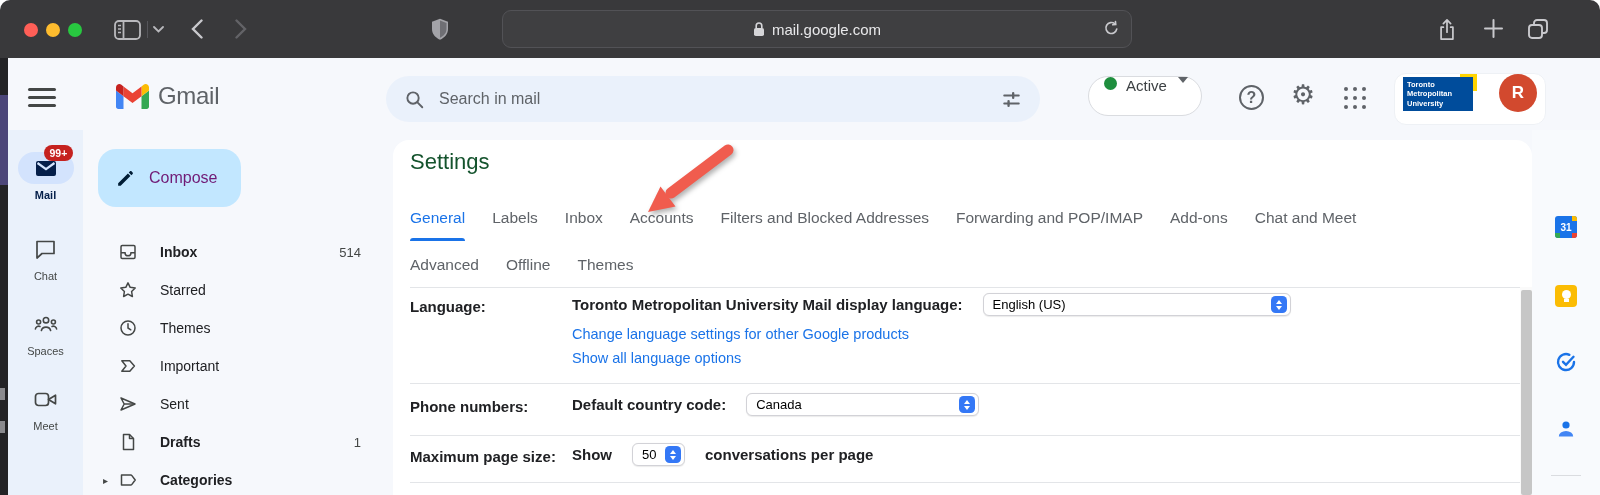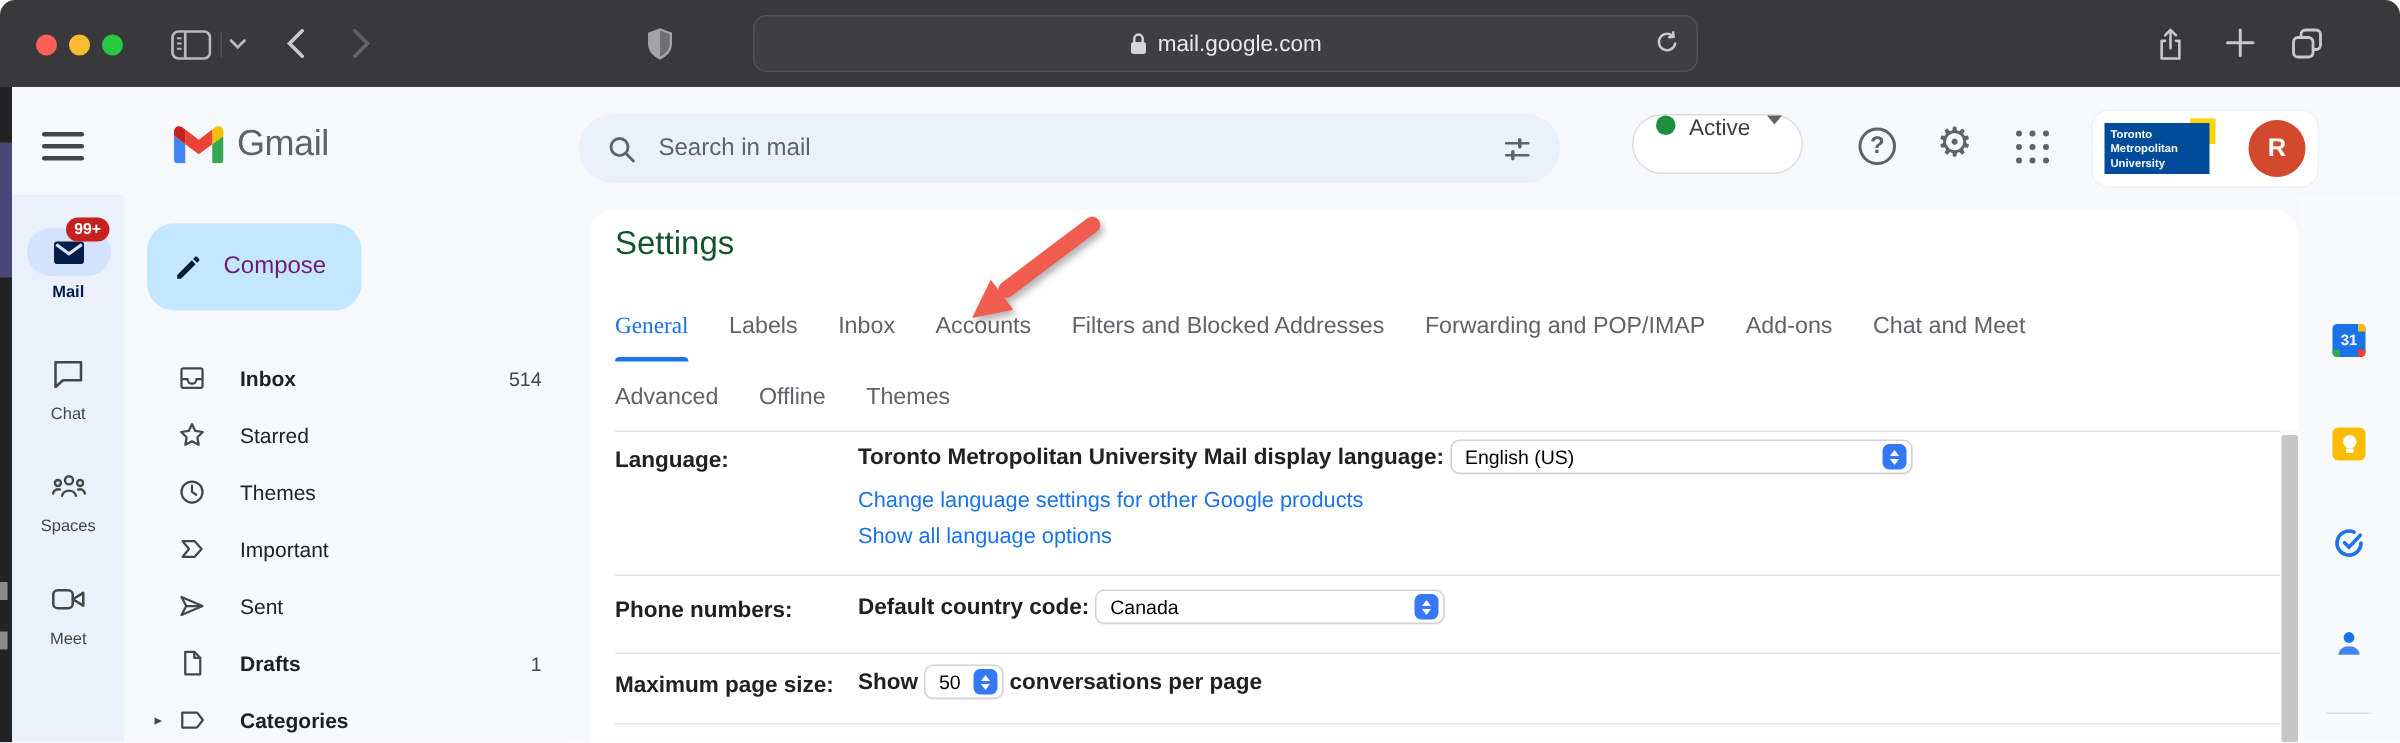--- a/index.html
+++ b/index.html
@@ -31,21 +31,21 @@
   .searchbar input { flex:1; border:none; outline:none; background:transparent; font-size:16px; color:#202124; font-family:inherit; }
   .searchbar input::placeholder { color:#5f6368; opacity:1; }
   .active-pill { position:absolute; left:1088px; top:18px; height:40px; padding:0 13px 16px 15px; background:#fff; border:1px solid #dadce0; border-radius:20px; display:flex; align-items:flex-start; gap:9px; cursor:pointer; }
   .active-pill .dot { width:13px; height:13px; border-radius:50%; background:#1e8e3e; }
   .active-pill .lbl { font-size:15px; color:#3c4043; }
   .caret { width:0; height:0; border-left:5px solid transparent; border-right:5px solid transparent; border-top:6px solid #5f6368; margin-left:2px; }
   .help-ic { position:absolute; left:1239px; top:27px; width:25px; height:25px; border:2px solid #5f6368; border-radius:50%; color:#5f6368; font-size:16px; font-weight:bold; display:flex; align-items:center; justify-content:center; cursor:pointer; }
   .gear-ic { position:absolute; left:1291px; top:24px; font-size:27px; color:#5f6368; line-height:1; cursor:pointer; }
   .grid-ic { position:absolute; left:1344px; top:29px; display:grid; grid-template-columns:repeat(3,4px); grid-template-rows:repeat(3,4px); gap:5px; cursor:pointer; }
   .grid-ic span { width:4px; height:4px; border-radius:50%; background:#5f6368; }
-  .acct-chip { position:absolute; left:1394px; top:15px; width:152px; height:52px; background:#fff; border-radius:12px; border:1px solid #eef1f5; display:flex; align-items:center; padding:0 8px; justify-content:space-between; cursor:pointer; }
+  .acct-chip { position:absolute; left:1394px; top:15px; width:152px; height:52px; background:#fff; border-radius:12px; border:1px solid #eef1f5; display:flex; align-items:flex-start; padding:0 8px; justify-content:space-between; cursor:pointer; }
   .tmu { position:relative; width:76px; height:40px; }
   .tmu .gold { position:absolute; right:2px; top:0; width:17px; height:17px; background:#ffd400; }
   .tmu .blue { position:absolute; left:0; top:3px; width:70px; height:34px; background:#004c9b; color:#fff; font-size:7.5px; font-weight:bold; line-height:1.25; padding:3px 0 0 4px; }
   .avatar { width:38px; height:38px; border-radius:50%; background:#d2492e; color:#fff; font-size:17px; font-weight:bold; display:flex; align-items:center; justify-content:center; }
 
   
   .left-rail { position:absolute; left:8px; top:72px; width:75px; height:365px; background:#eaf1fb; }
   .rail-item { position:absolute; left:0; width:75px; display:flex; flex-direction:column; align-items:center; gap:5px; cursor:pointer; }
   .rail-pill { position:relative; width:56px; height:32px; border-radius:16px; display:flex; align-items:center; justify-content:center; }
   .rail-pill.active { background:#d3e3fd; }
@@ -62,25 +62,25 @@
   .nav-item .nlabel.bold { font-weight:bold; }
   .nav-item .ncount { font-size:13px; color:#444746; text-align:right; }
   .expander { position:absolute; left:20px; font-size:10px; color:#444746; }
 
   
   .content { position:absolute; left:393px; top:82px; width:1139px; height:355px; background:#fff; border-radius:16px 16px 0 0; }
   .ctitle { position:absolute; left:17px; top:9px; font-size:22px; color:#14532d; }
   .tabs1 { position:absolute; left:17px; top:66px; display:flex; gap:27px; }
   .tabs2 { position:absolute; left:17px; top:113px; display:flex; gap:27px; }
   .tab { position:relative; font-size:15.5px; color:#5f6368; height:24px; line-height:24px; cursor:pointer; white-space:nowrap; }
-  .tab.active { color:#1a73e8; font-weight:500;font-family:Liberation Serif, serif; }
+  .tab.active { color:#1a73e8; font-weight:500; }
   .tab.active::after { content:""; position:absolute; left:0; right:0; top:32px; height:3px; background:#1a73e8; border-radius:3px 3px 0 0; }
   .divider { position:absolute; left:17px; right:0; height:1px; background:#e3e5e8; }
   .rowlabel { position:absolute; left:17px; font-size:15px; font-weight:bold; color:#202124; }
-  .fieldline { position:absolute; left:179px; display:flex; align-items:center; gap:4px; font-size:15px; font-weight:bold; color:#202124; white-space:nowrap; }
+  .fieldline { position:absolute; left:179px; display:flex; align-items:center; gap:20px; font-size:15px; font-weight:bold; color:#202124; white-space:nowrap; }
   .linkline { position:absolute; left:179px; font-size:14.5px; color:#1a73e8; cursor:pointer; }
 
   .mac-select { display:inline-flex; align-items:center; justify-content:space-between; height:23px; background:#fff; border:1px solid #d2d2d7; border-radius:6px; padding:0 3px 0 9px; font-size:13px; font-weight:normal; color:#000; box-shadow:0 0.5px 1px rgba(0,0,0,0.08); cursor:pointer; }
   .stepper { width:16px; height:17px; background:#3478f6; border-radius:4.5px; display:flex; flex-direction:column; align-items:center; justify-content:center; gap:2px; margin-left:8px; }
   .tri-up { width:0; height:0; border-left:3.5px solid transparent; border-right:3.5px solid transparent; border-bottom:4px solid #fff; }
   .tri-dn { width:0; height:0; border-left:3.5px solid transparent; border-right:3.5px solid transparent; border-top:4px solid #fff; }
   .sel-lang { width:308px; } .sel-country { width:233px; } .sel-size { width:53px; }
 
   
   .scrollbar { position:absolute; left:1520px; top:229px; width:12px; height:208px; background:#fafafa; }

